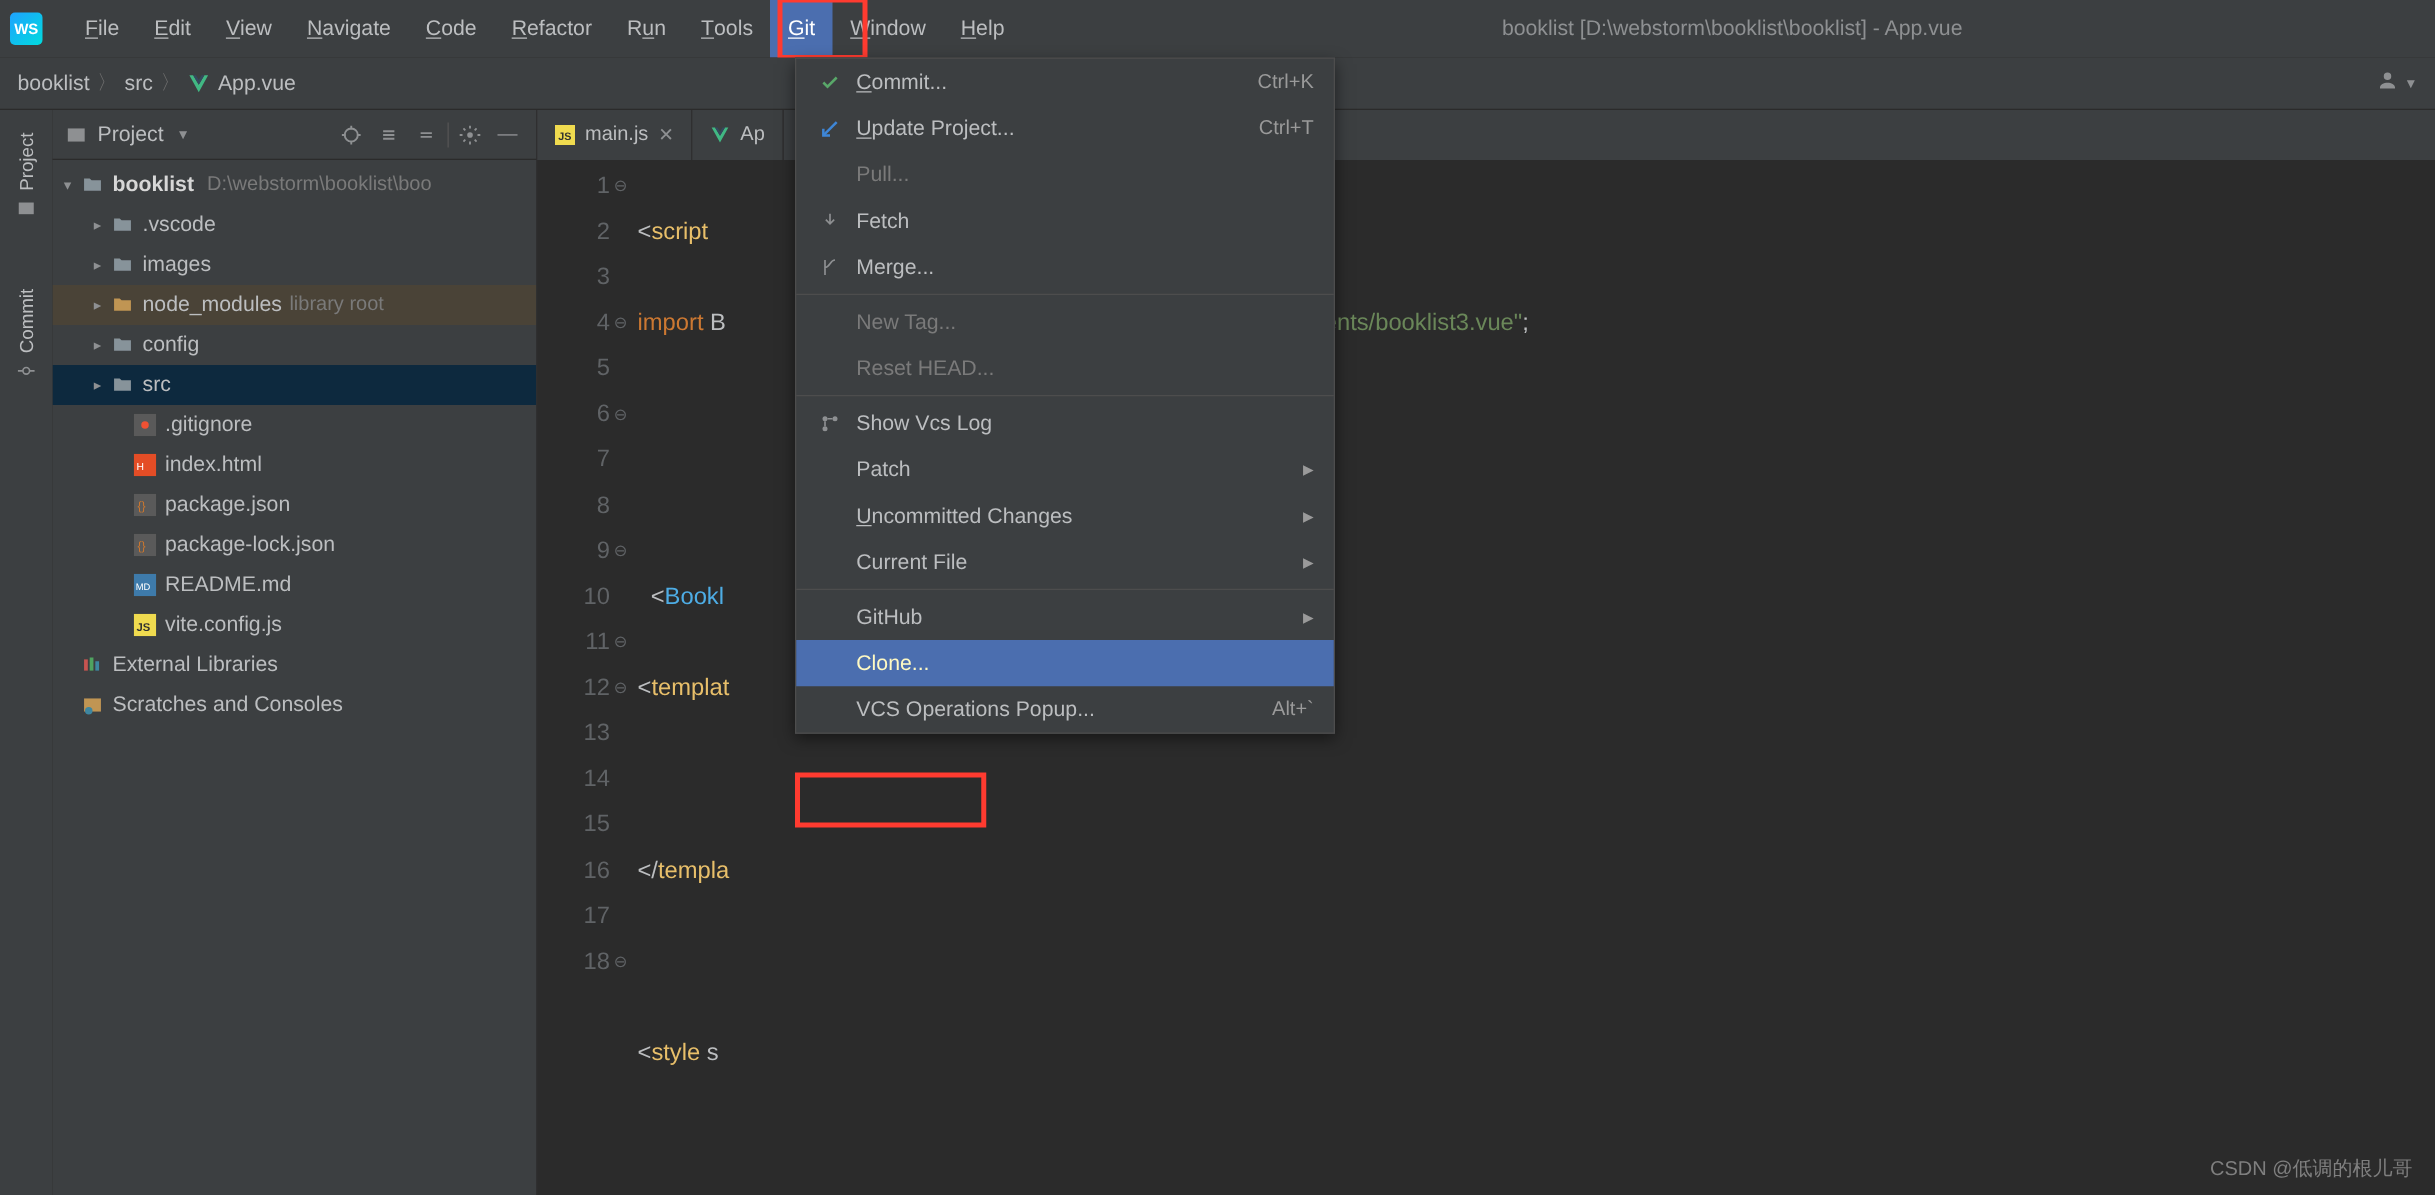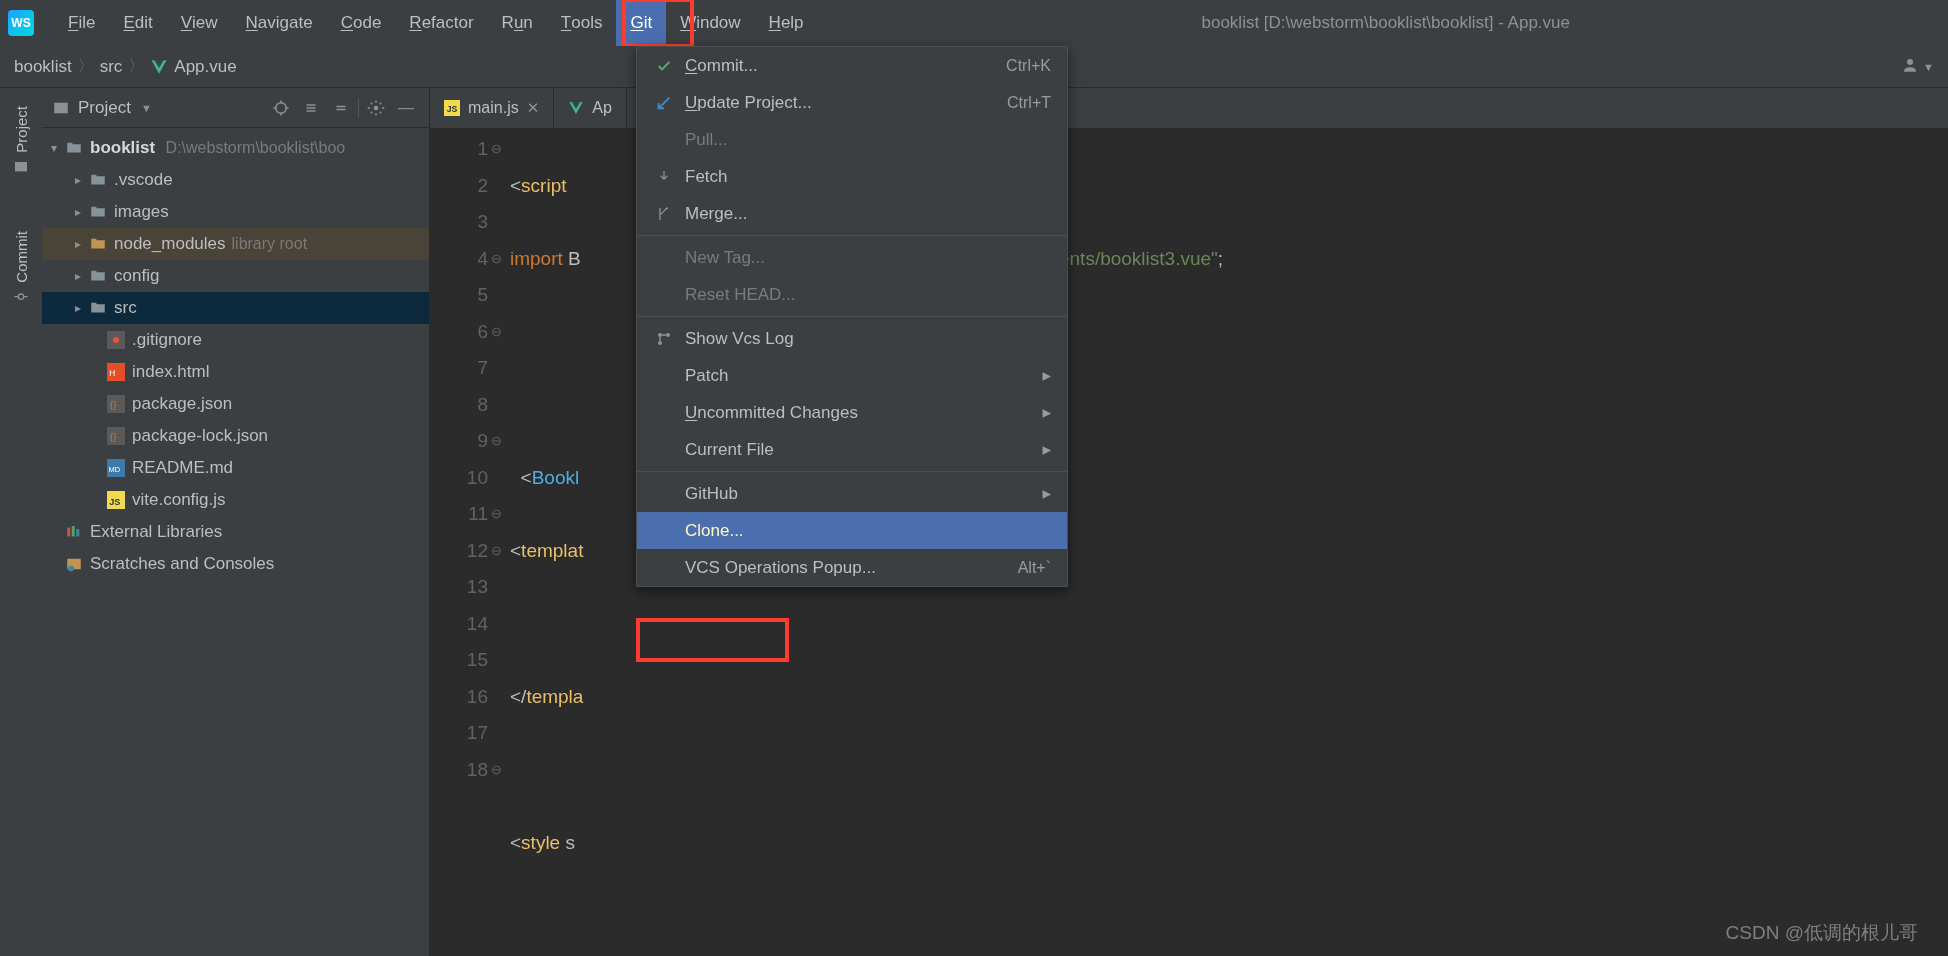--- a/index.html
+++ b/index.html
@@ -72,21 +72,21 @@
   .dd-item { height: 37px; display: flex; align-items: center; padding: 0 16px; font-size: 17px; color: #bcbec0; cursor: pointer; position: relative; }
   .dd-item.disabled { color: #7a7a7a; }
   .dd-item.sel { background: #4b6eaf; color: #fef9c3; }
   .dd-item .dicon { width: 22px; margin-right: 10px; display: inline-flex; justify-content: center;}
   .dd-item .dicon svg{width:16px;height:16px;}
   .dd-item .sc { margin-left: auto; color: #9a9a9a; font-size: 16px; }
   .dd-item .sub { margin-left: auto; color: #9a9a9a; }
   .dd-sep { height: 1px; background: #4d4d4d; margin: 3px 0; }
   .clone-highlight { position: absolute; border: 4px solid #ff3b30; pointer-events: none; z-index: 50;}
 
-  .watermark { position: absolute; right: 30px; bottom: 10px; color: #7f7f7f; font-size: 19px; z-index:60;}
+  .watermark { position: absolute; right: 18px; bottom: 10px; color: #7f7f7f; font-size: 16px; z-index:60;}
 </style>
 </head>
 <body>
 
 <div class="menubar">
   <div class="app-icon">WS</div>
   <div class="menu-items" id="menu-items">
       <div class="menu-item"><span class="underline">F</span>ile</div>
       <div class="menu-item"><span class="underline">E</span>dit</div>
       <div class="menu-item"><span class="underline">V</span>iew</div>

